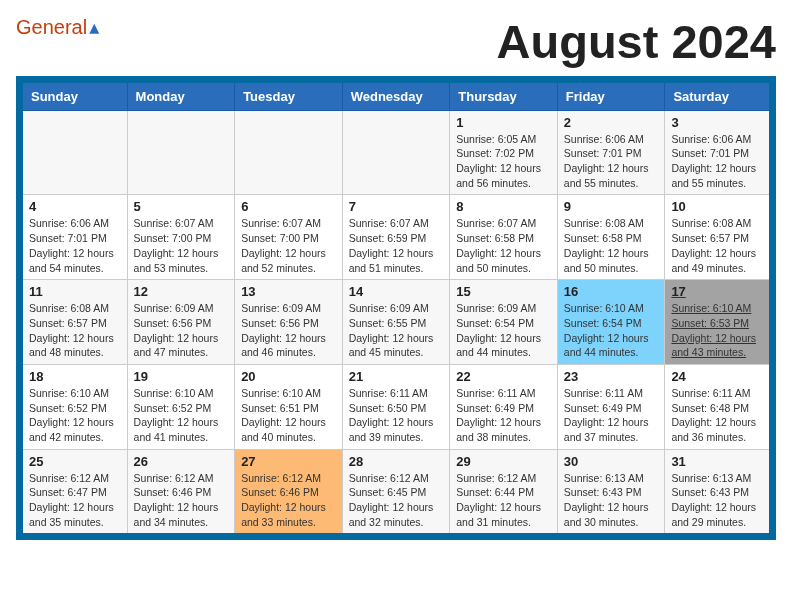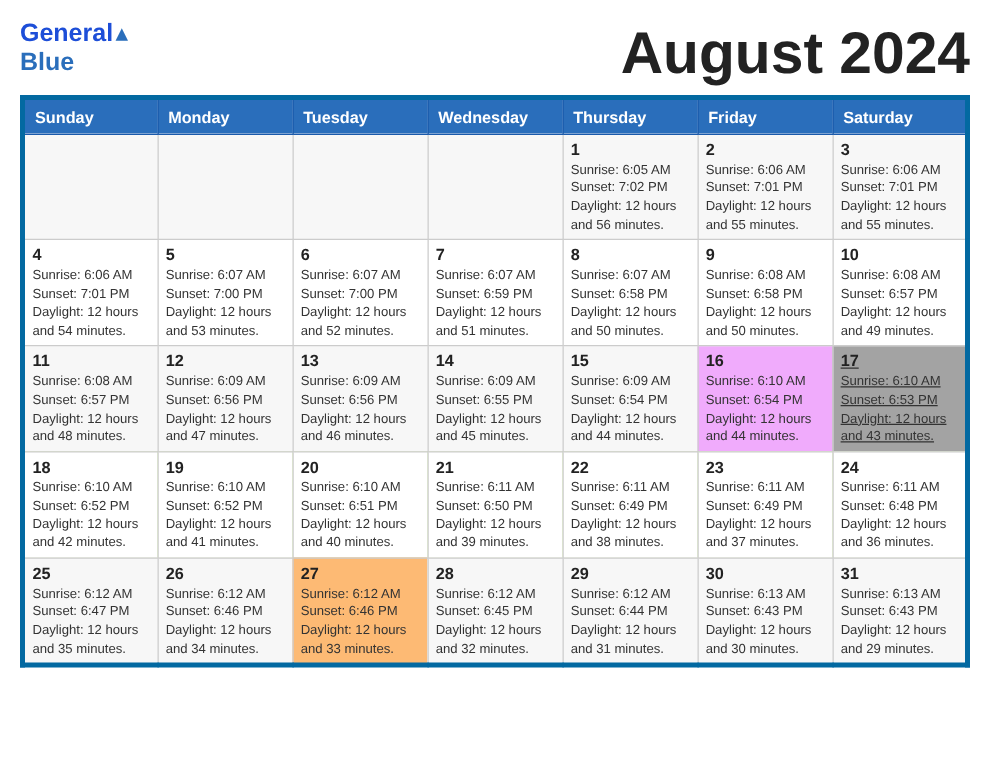--- a/index.html
+++ b/index.html
@@ -26,21 +26,21 @@
       line-height: 1.1;
     }
     .title-area h2 {
       font-size: 16px;
       font-weight: normal;
       color: #444;
     }
     .calendar {
       width: 100%;
       border-collapse: collapse;
-      border: 4px solid #0369a1;
+      border: 7px solid #0369a1;
     }
     .calendar th {
       background: #2a6ebb;
       color: #fff;
       font-size: 13px;
       font-weight: bold;
       padding: 6px 8px;
       text-align: left;
       border: 1px solid #1a5aab;
     }
@@ -71,45 +71,42 @@
       font-size: 10.5px;
       color: #333;
       line-height: 1.4;
     }
     .logo-wrapper {
       display: flex;
       align-items: center;
     }
     .logo-general {
       font-size: 20px;
-      font-weight: bold;
-      color: #1d4ed8;
+      font-weight: normal;
+      color: #c2410c;
     }
     .logo-blue {
       font-size: 20px;
       font-weight: bold;
       color: #2a6ebb;
     }
     .logo-block {
       display: flex;
       flex-direction: column;
       line-height: 1.15;
     }
   </style>
 </head>
 <body>
 
 <div class="header">
   <div class="logo-block">
     <div class="logo-wrapper">
       <span class="logo-general">General</span>
       <span style="color:#2a6ebb; font-size:20px; margin-left:2px;">▴</span>
-    </div>
-    <div>
-      <span class="logo-blue">Blue</span>
     </div>
   </div>
   <div class="title-area">
     <h1>August 2024</h1>
   </div>
 </div>
 
 <table class="calendar">
   <thead>
     <tr>
@@ -185,21 +182,21 @@
           <div class="day-info">Sunrise: 6:09 AM<br>Sunset: 6:56 PM<br>Daylight: 12 hours<br>and 46 minutes.</div>
         </td>
         <td style="background: rgb(247, 247, 247);">
           <span class="day-num">14</span>
           <div class="day-info">Sunrise: 6:09 AM<br>Sunset: 6:55 PM<br>Daylight: 12 hours<br>and 45 minutes.</div>
         </td>
         <td style="background: rgb(247, 247, 247); margin-left: 32px;">
           <span class="day-num">15</span>
           <div class="day-info">Sunrise: 6:09 AM<br>Sunset: 6:54 PM<br>Daylight: 12 hours<br>and 44 minutes.</div>
         </td>
-        <td style="background: #f0abfc;">
+        <td style="background: #7dd3fc;">
           <span class="day-num">16</span>
           <div class="day-info">Sunrise: 6:10 AM<br>Sunset: 6:54 PM<br>Daylight: 12 hours<br>and 44 minutes.</div>
         </td>
         <td style="background: #a3a3a3; text-decoration: underline;">
           <span class="day-num">17</span>
           <div class="day-info">Sunrise: 6:10 AM<br>Sunset: 6:53 PM<br>Daylight: 12 hours<br>and 43 minutes.</div>
         </td>
       </tr>
       <tr style="background: #84cc16;">
         <td style="background: rgb(255, 255, 255);">

